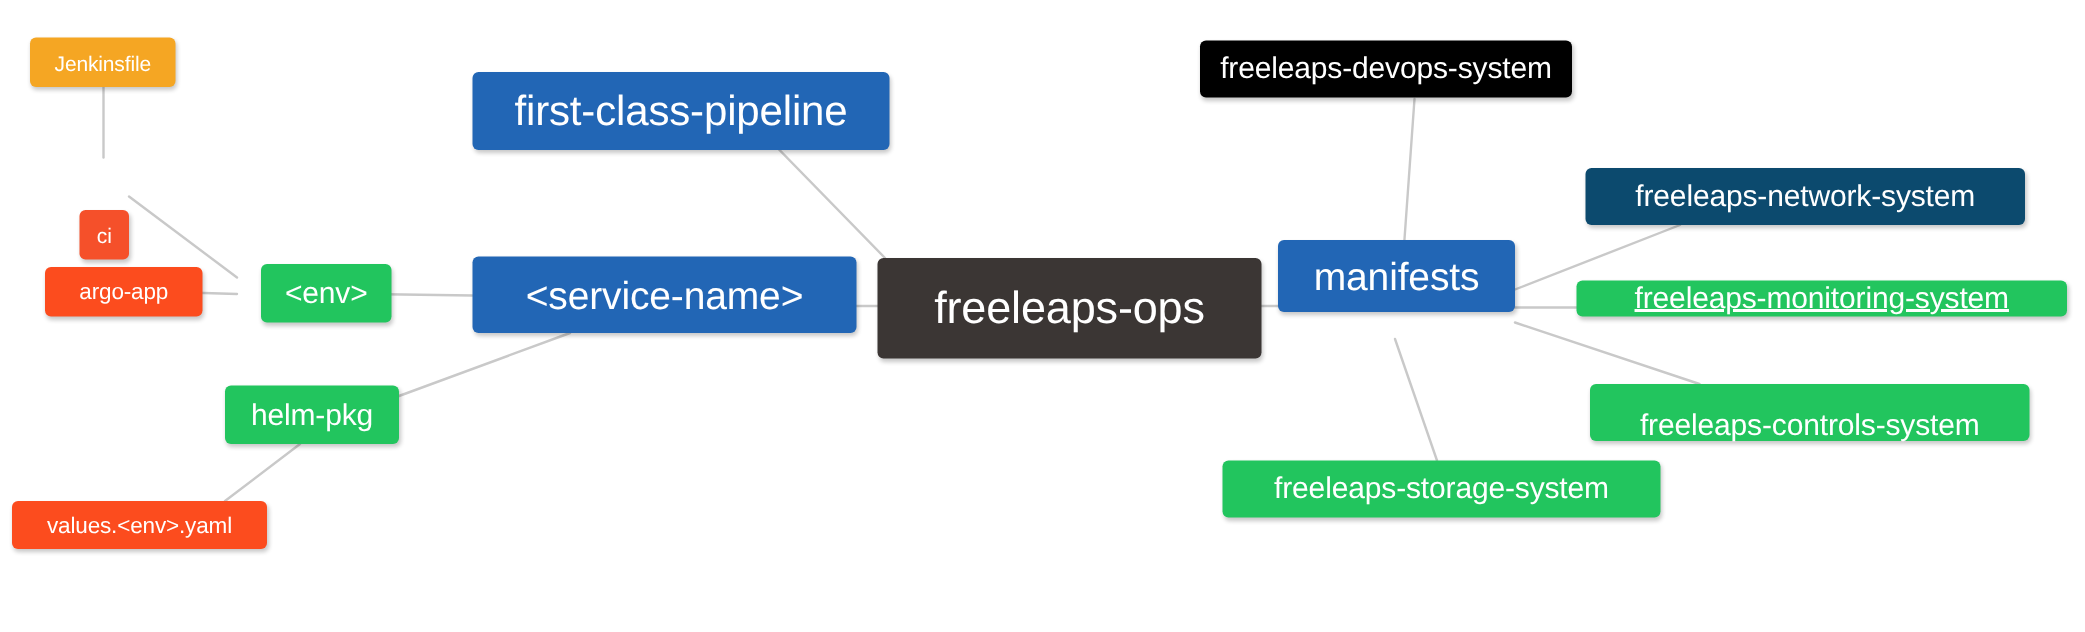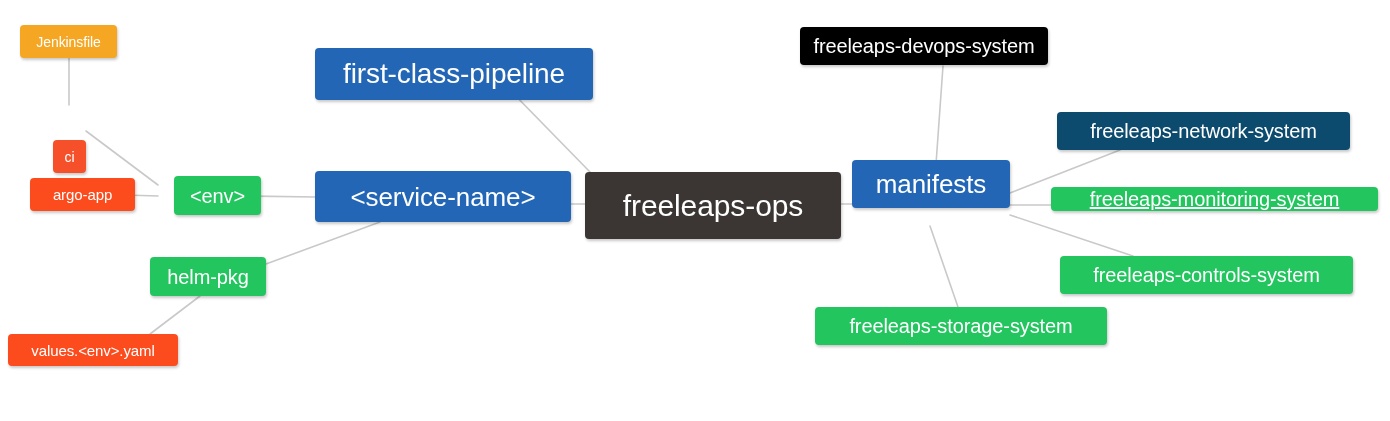--- a/index.html
+++ b/index.html
@@ -93,20 +93,20 @@
       </div>
       <div class="node" style="left: 800px; top: 27px; width: 248px; height: 38px; background: #000000; font-size: 20px;">
         <span>freeleaps-devops-system</span>
       </div>
       <div class="node" style="left: 1057px; top: 112px; width: 293px; height: 38px; background: #0c4a6e; font-size: 20px;">
         <span>freeleaps-network-system</span>
       </div>
       <div class="node" style="left: 1051px; top: 187px; width: 327px; height: 24px; background: rgb(34, 197, 94); font-size: 20px; text-decoration: underline;">
         <span>freeleaps-monitoring-system</span>
       </div>
-      <div class="node" style="left: 1060px; top: 256px; width: 293px; height: 38px; background: rgb(34, 197, 94); font-size: 20px;">
+      <div class="node" style="left: 1060px; top: 256px; width: 293px; height: 38px; background: rgb(34, 197, 94); font-size: 20px; align-items: flex-end;">
         <span>freeleaps-controls-system</span>
       </div>
       <div class="node" style="left: 815px; top: 307px; width: 292px; height: 38px; background: rgb(34, 197, 94); font-size: 20px;">
         <span>freeleaps-storage-system</span>
       </div>
     </div>
 </div>
 
 </body></html>

